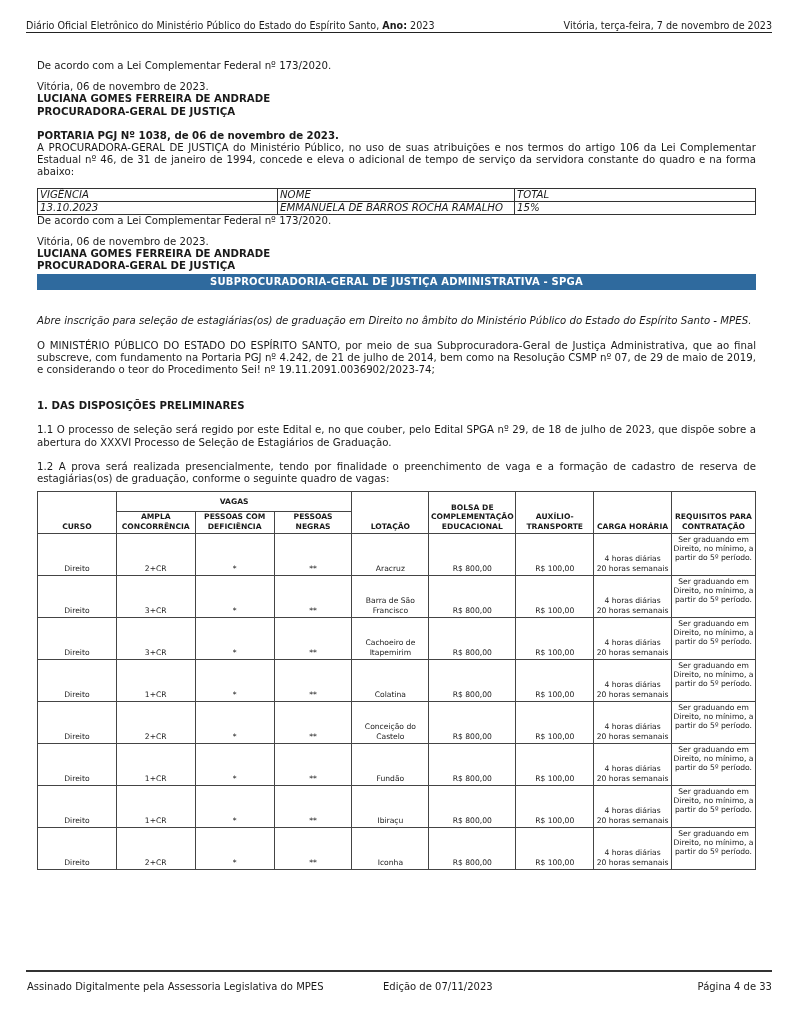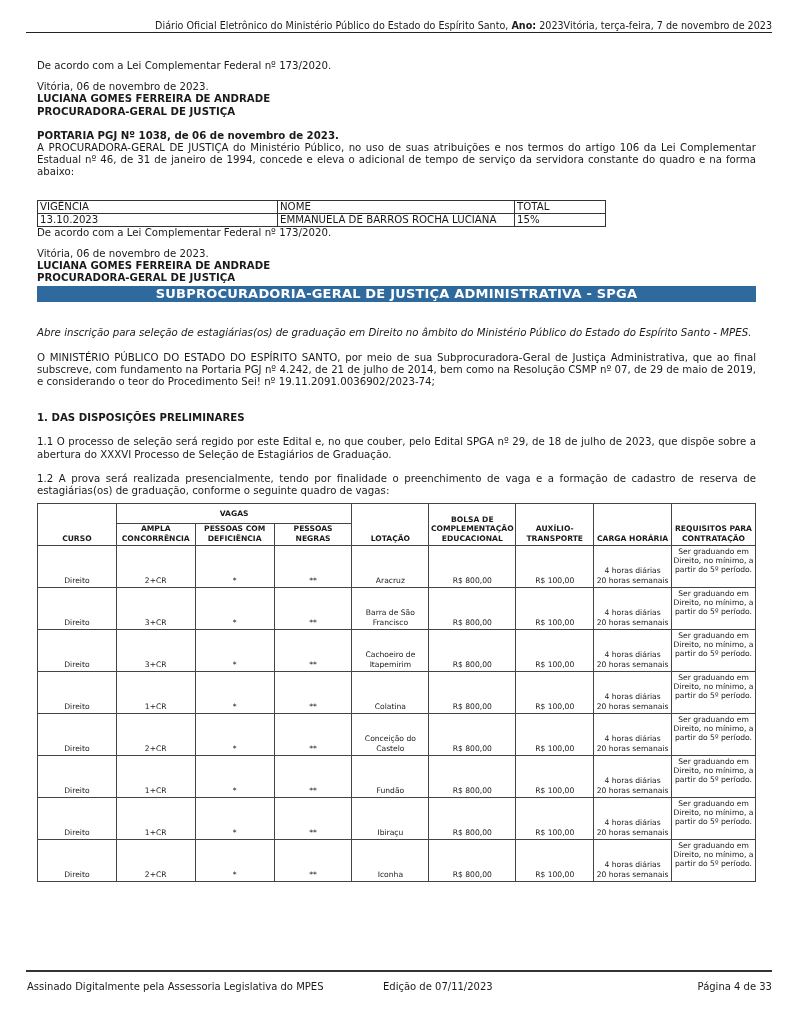--- a/index.html
+++ b/index.html
@@ -1,28 +1,28 @@
 <!DOCTYPE html>
 <html><head>
 <meta charset="utf-8">
 <style>
   html, body { margin: 0; padding: 0; background: #ffffff; }
   body { width: 791px; height: 1024px; position: relative; overflow: hidden; font-family: "DejaVu Sans", sans-serif; color: #1a1a1a; }
-  .hdr { position: absolute; left: 26px; right: 19px; top: 16px; height: 15px; border-bottom: 1.5px solid #222; font-size: 9.6px; display: flex; justify-content: flex-end; align-items: flex-end; padding-bottom: 1px; }
+  .hdr { position: absolute; left: 26px; right: 19px; top: 16px; height: 15px; border-bottom: 1.5px solid #222; font-size: 9.6px; display: flex; justify-content: space-between; align-items: flex-end; padding-bottom: 1px; }
   .hdr b { font-weight: bold; }
   .content { position: absolute; left: 37px; top: 60px; width: 719px; font-size: 10.2px; line-height: 12.2px; }
   .content p { margin: 0; }
   .gap6 { height: 9px; }
   .gap10 { height: 12px; }
   .bold { font-weight: bold; }
   .it { font-style: italic; }
   .just { text-align: justify; }
-  table.small { border-collapse: collapse; width: 569px; font-size: 10.2px; margin-top: 12px; }
+  table.small { border-collapse: collapse; width: 719px; font-size: 10.2px; margin-top: 0; font-style: italic; }
   table.small td { border: 1px solid #333; padding: 0 2px; height: 12px; line-height: 12px; }
-  .banner { background: #2f6a9e; color: #fff; font-weight: bold; text-align: center; font-size: 13px; height: 16px; line-height: 16px; letter-spacing: 0.2px; margin-top: 2px; }
+  .banner { background: #2f6a9e; color: #fff; font-weight: bold; text-align: center; font-size: 10px; height: 16px; line-height: 16px; letter-spacing: 0.2px; margin-top: 2px; }
   table.vagas { border-collapse: collapse; width: 719px; font-size: 7.6px; margin-top: 6px; }
   table.vagas td, table.vagas th { border: 1px solid #444; text-align: center; vertical-align: bottom; padding: 0 1px 2px 1px; line-height: 9.2px; }
   table.vagas th { font-weight: bold; font-size: 7.6px; }
   table.vagas tr.row td { height: 38px; }
   table.vagas td.req { vertical-align: top; padding-top: 1px; }
   .ftr-line { position: absolute; left: 26px; right: 19px; top: 970px; border-top: 2px solid #333; }
   .ftr { position: absolute; left: 27px; right: 19px; top: 981px; font-size: 10px; display: flex; }
   .ftr .l { width: 356px; }
   .ftr .m { flex: 1; }
   .ftr .r { text-align: center; }
@@ -52,21 +52,21 @@
   <div style="height:9px"></div>
   <table class="small">
     <tbody>
         <tr>
       <td style="width:235px">VIGÊNCIA</td>
       <td style="width:232px">NOME</td>
       <td>TOTAL</td>
     </tr>
     <tr>
       <td>13.10.2023</td>
-      <td>EMMANUELA DE BARROS ROCHA LUCIANA</td>
+      <td>EMMANUELA DE BARROS ROCHA RAMALHO</td>
       <td>15%</td>
     </tr>
   </tbody>
     </table>
   <p>De acordo com a Lei Complementar Federal nº 173/2020.</p>
   <div class="gap6"></div>
   <p>Vitória, 06 de novembro de 2023.</p>
   <p class="bold">LUCIANA GOMES FERREIRA DE ANDRADE</p>
   <p class="bold">PROCURADORA-GERAL DE JUSTIÇA</p>
 

